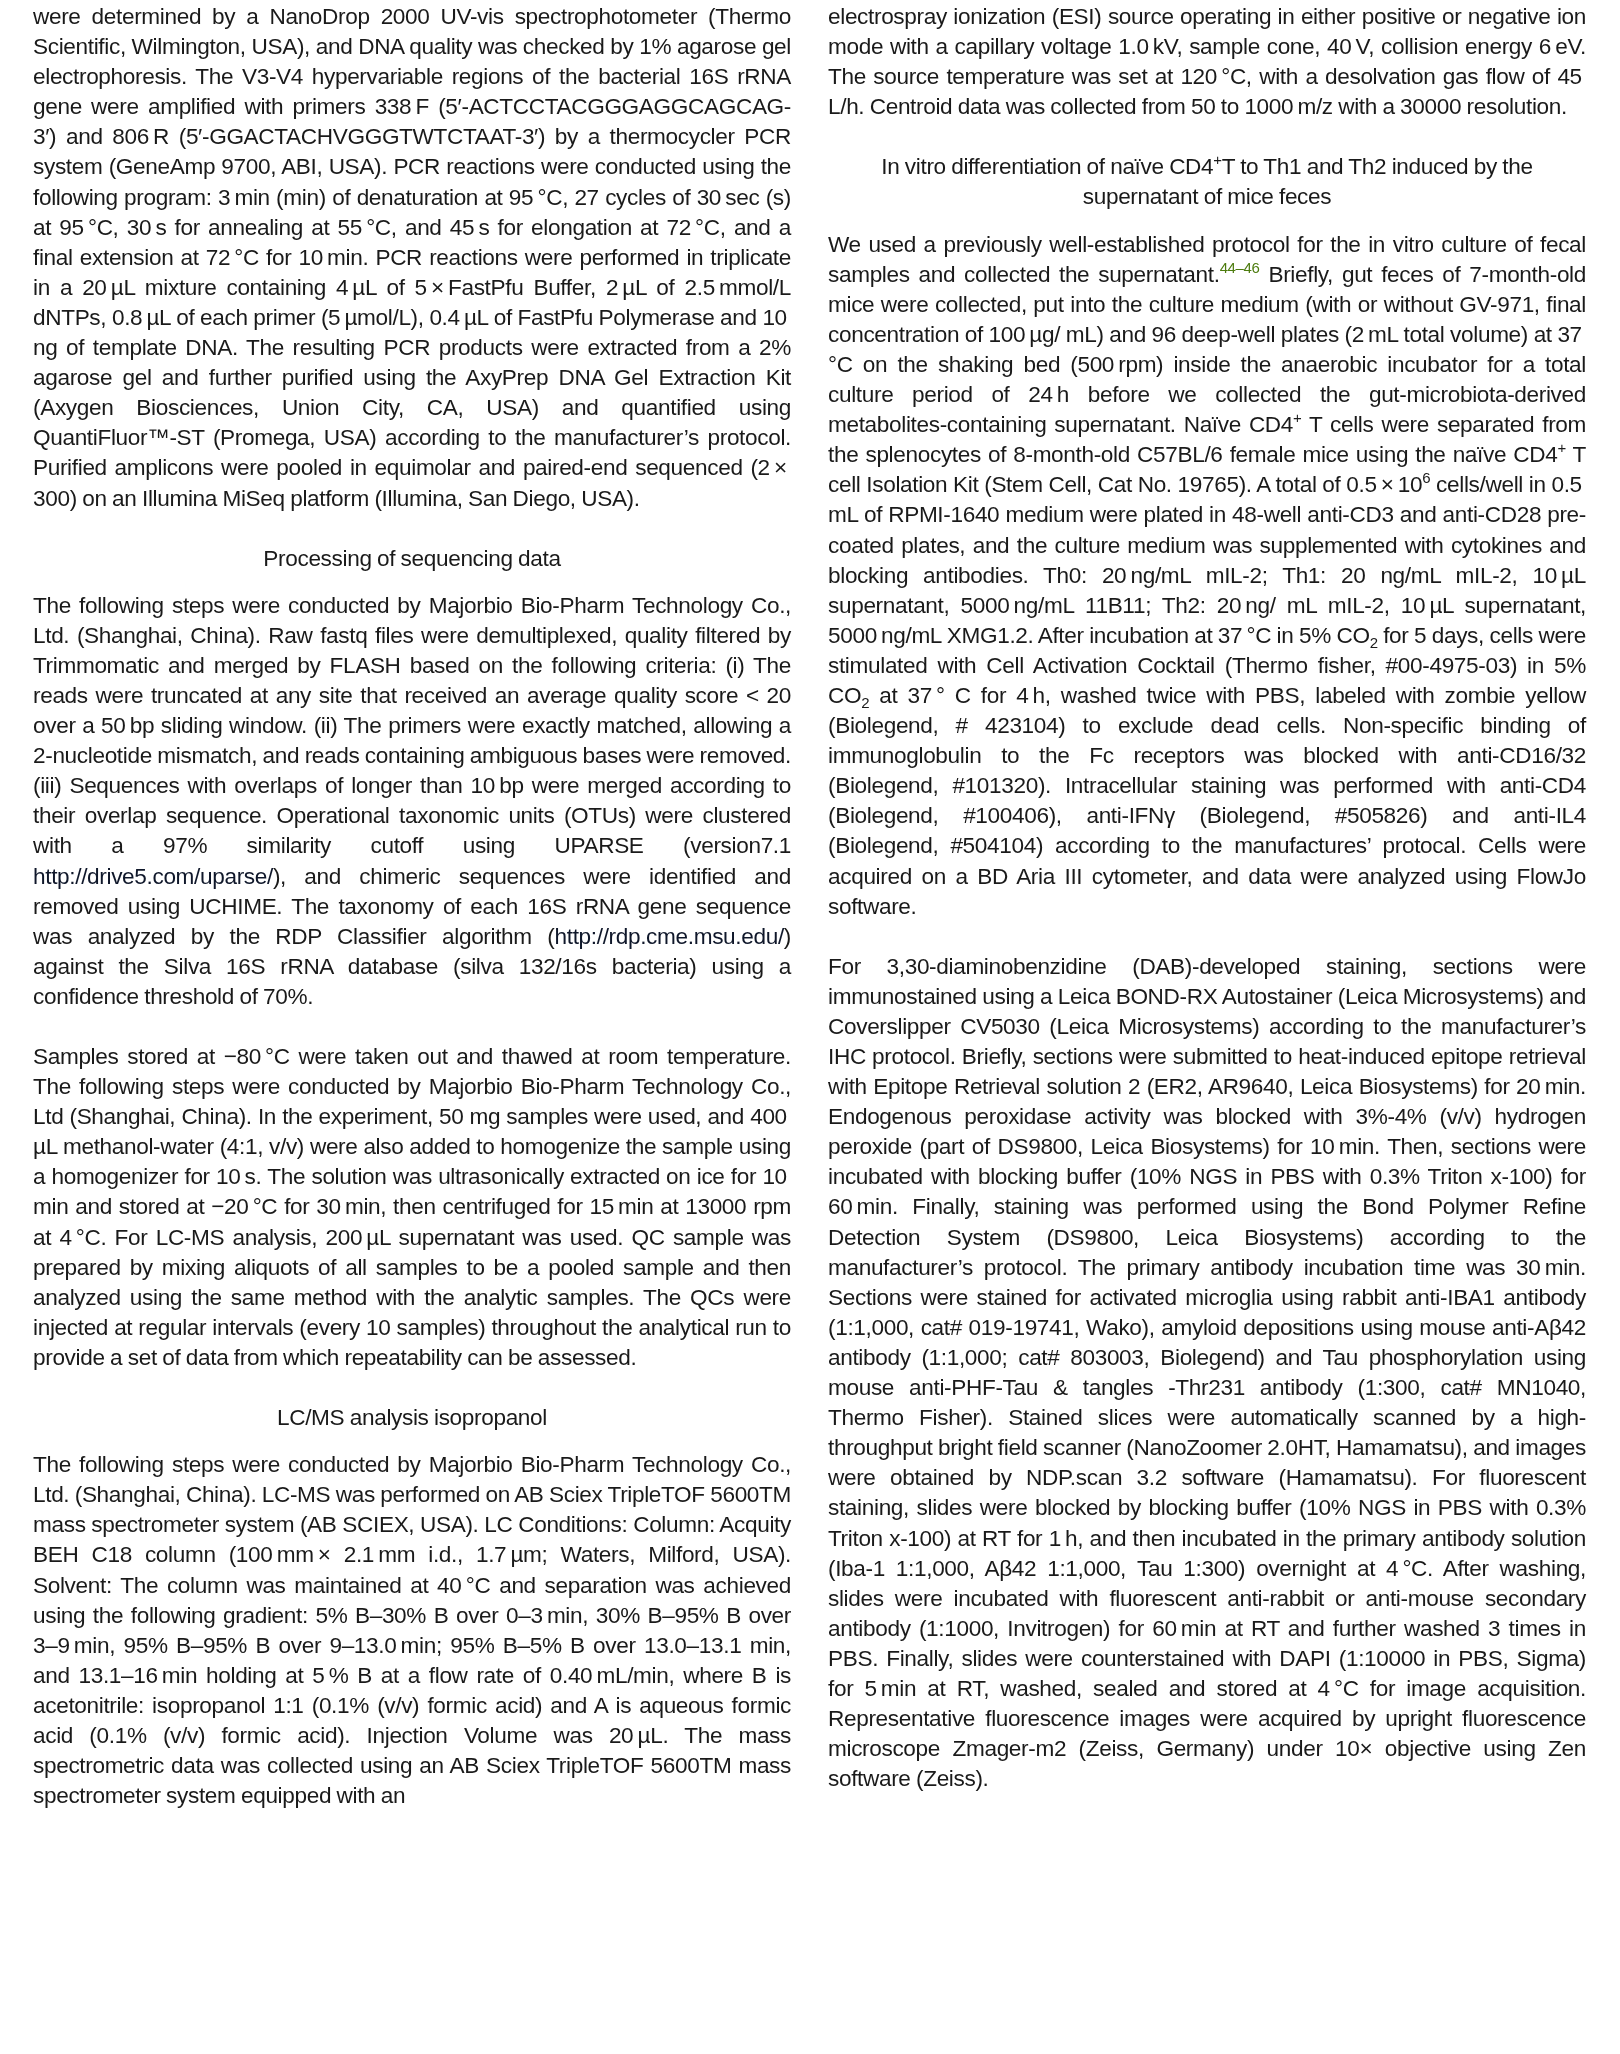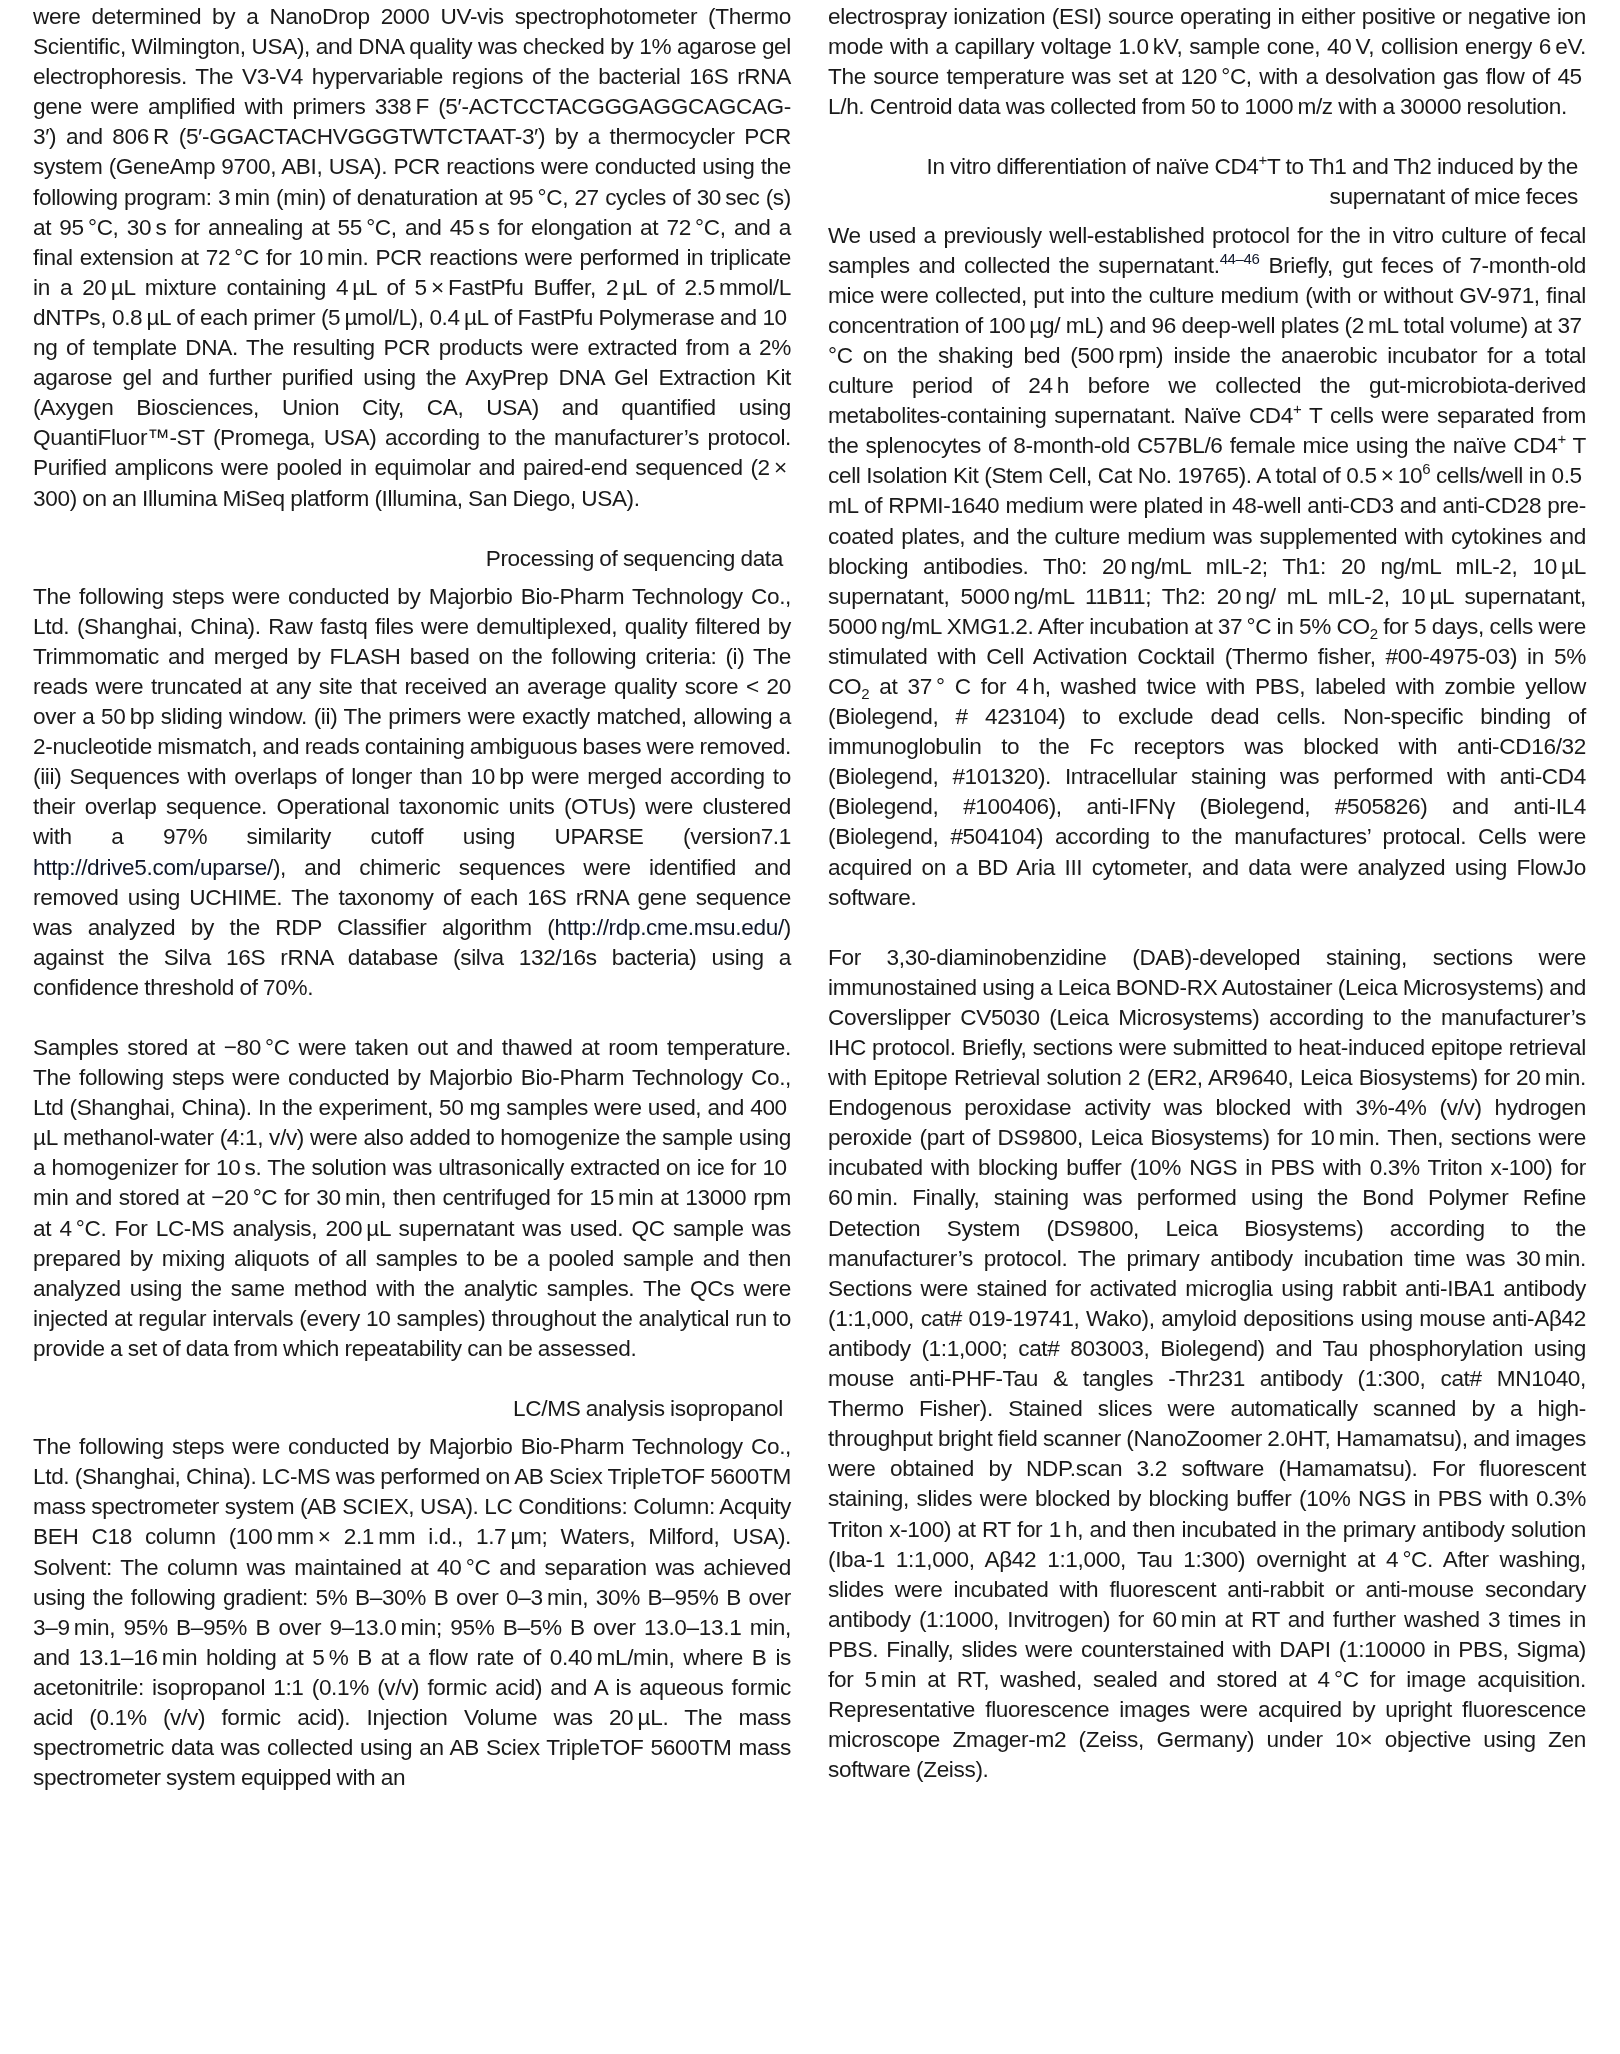--- a/index.html
+++ b/index.html
@@ -14,25 +14,25 @@
   }
   .col {
     position: absolute; top: 2px; width: 758px;
     font-size: 22.6px; line-height: 30.1px;
     letter-spacing: -0.35px; word-spacing: -0.5px;
   }
   .col.left { left: 33px; }
   .col.right { left: 828px; }
   p { margin: 0; text-align: justify; hyphens: manual; }
   .section { margin-top: 30px; }
-  .heading { margin: 8px; font-weight: normal; font-size: 22.6px; line-height: 30.1px; text-align: right; }
+  .heading { margin: 17px; font-weight: normal; font-size: 22.6px; line-height: 30.1px; text-align: center; }
   a.link { color: #0f172a; text-decoration: none; }
   sup { font-size: 15px; line-height: 0; vertical-align: 9px; }
   sub { font-size: 15px; line-height: 0; vertical-align: -5px; }
-  sup.ref { color: #0f172a; }
+  sup.ref { color: #4d7c0f; }
 </style>
 </head>
 <body>
 
 <div class="page">
 
   <div class="col left">
     <p>were determined by a NanoDrop 2000 UV-vis spectrophotometer (Thermo Scientific, Wilmington, USA), and DNA quality was checked by 1% agarose gel electrophoresis. The V3-V4 hypervari­able regions of the bacterial 16S rRNA gene were amplified with primers 338 F (5′-ACTCCTACGGGAGGCAGCAG-3′) and 806 R (5′-GGACTACHVGGGTWTCTAAT-3′) by a thermocycler PCR system (GeneAmp 9700, ABI, USA). PCR reactions were conducted using the following program: 3 min (min) of denaturation at 95 °C, 27 cycles of 30 sec (s) at 95 °C, 30 s for annealing at 55 °C, and 45 s for elongation at 72 °C, and a final extension at 72 °C for 10 min. PCR reactions were performed in triplicate in a 20 µL mixture contain­ing 4 µL of 5 × FastPfu Buffer, 2 µL of 2.5 mmol/L dNTPs, 0.8 µL of each primer (5 µmol/L), 0.4 µL of FastPfu Polymerase and 10 ng of template DNA. The resulting PCR products were extracted from a 2% agarose gel and further purified using the AxyPrep DNA Gel Extraction Kit (Axygen Biosciences, Union City, CA, USA) and quantified using QuantiFluor™-ST (Promega, USA) according to the manufacturer’s protocol. Purified amplicons were pooled in equimolar and paired-end sequenced (2 × 300) on an Illumina MiSeq platform (Illumina, San Diego, USA).</p>
 
     <div class="section">

